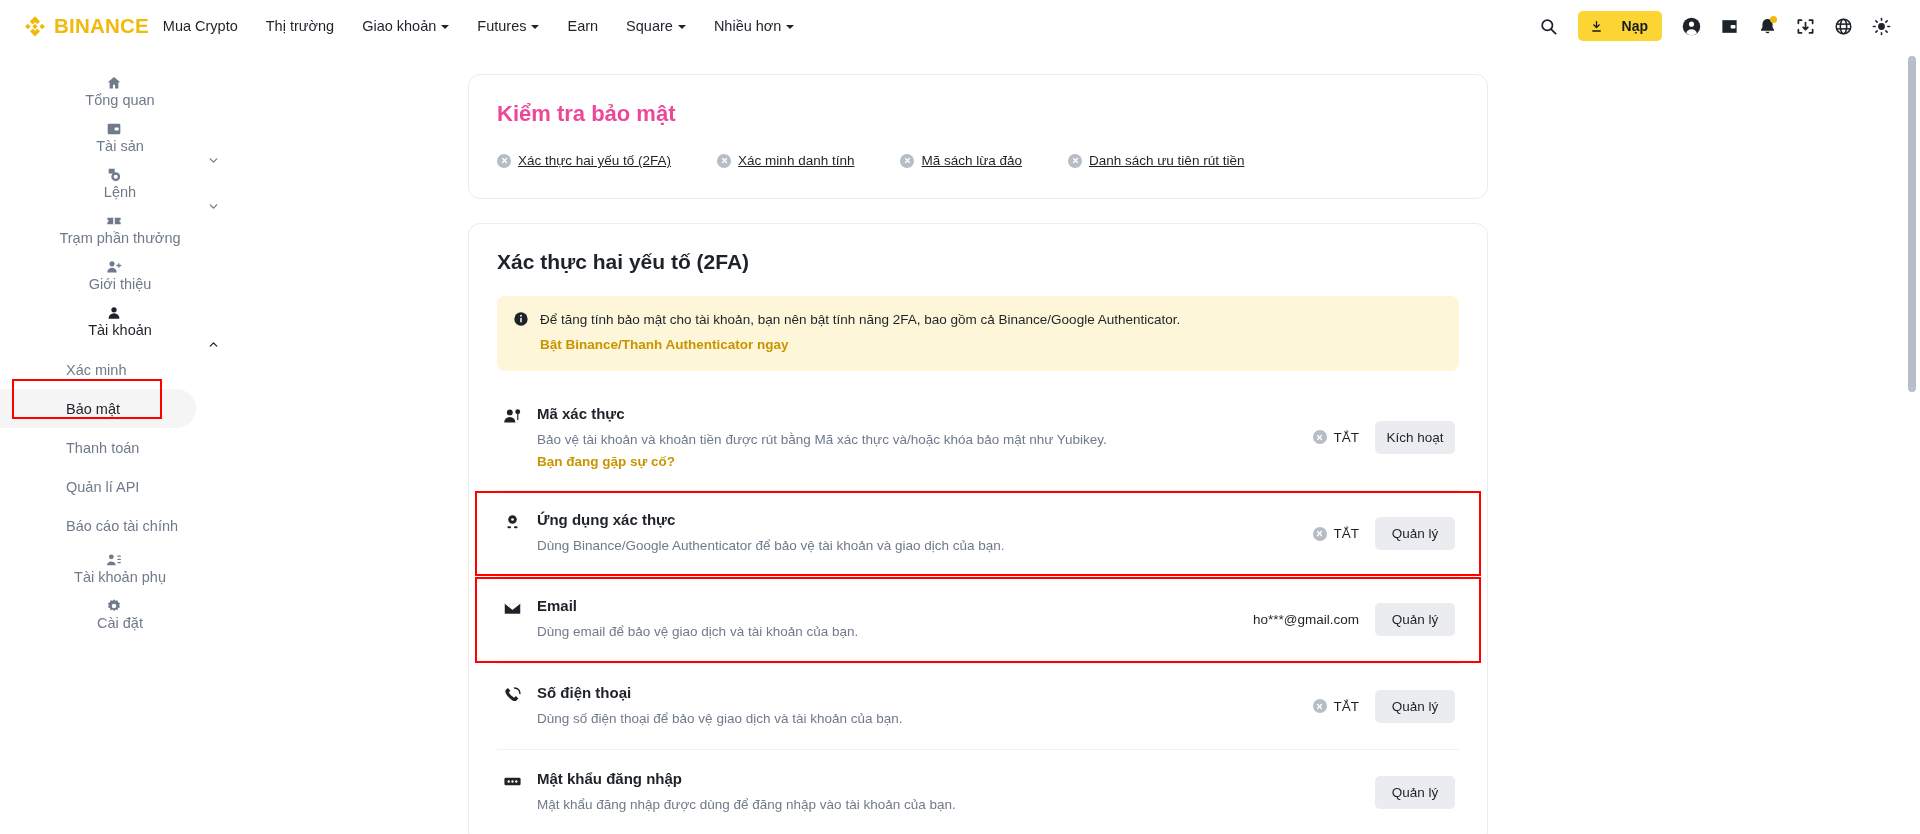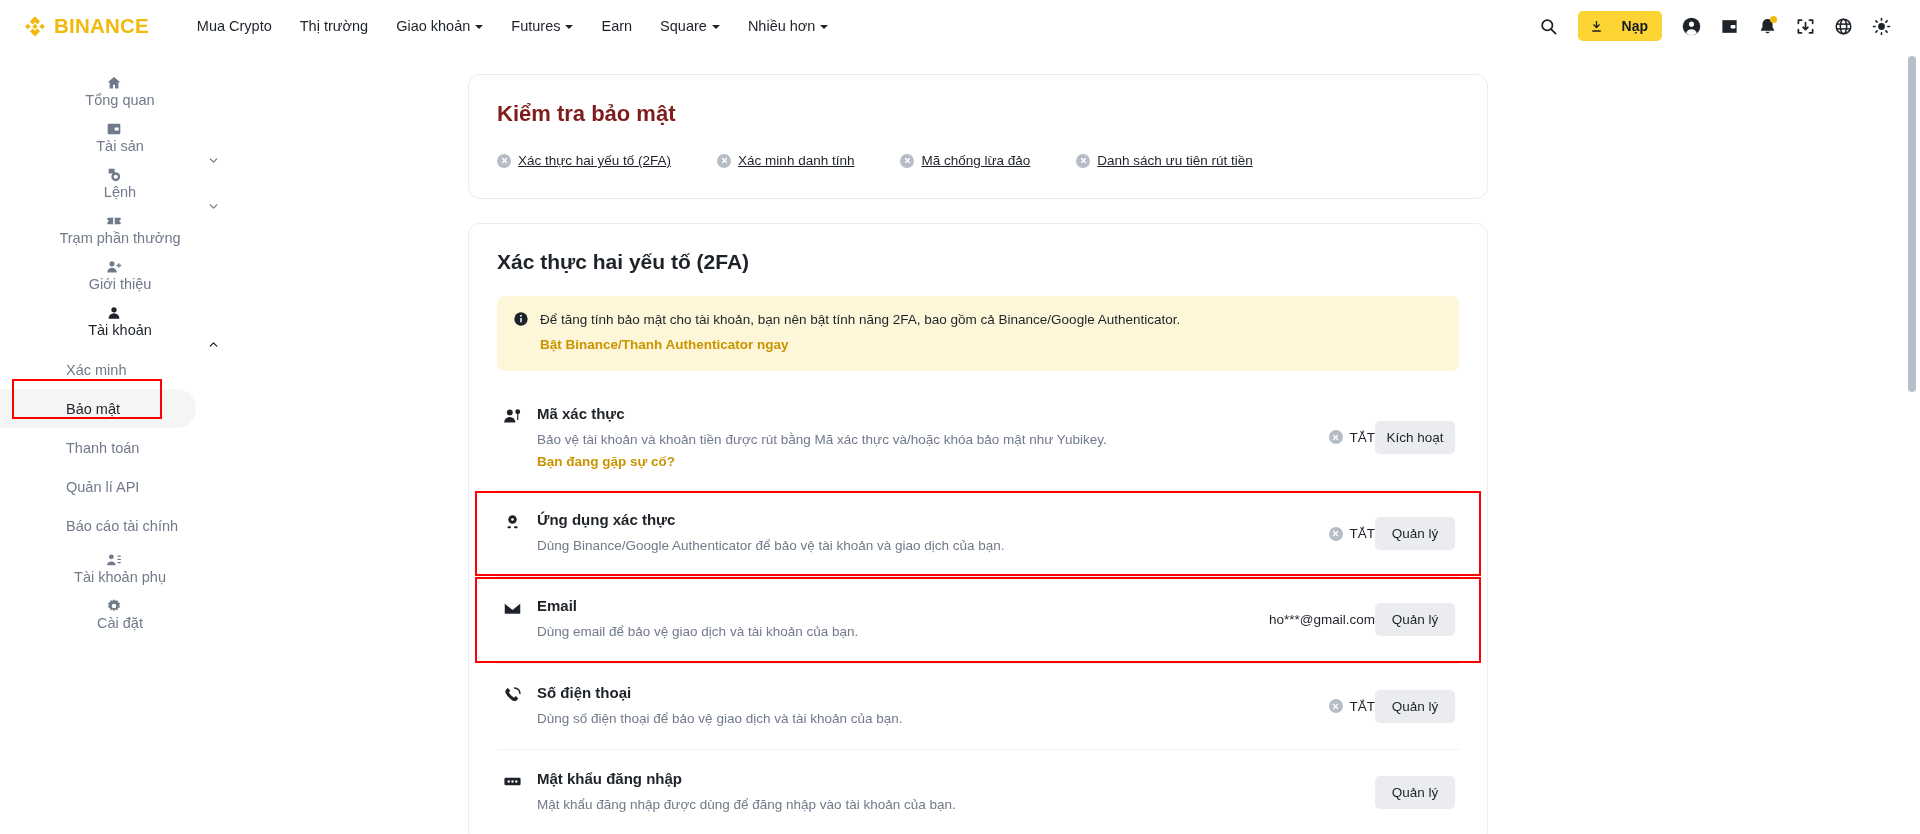--- a/index.html
+++ b/index.html
@@ -17,21 +17,20 @@
     display: flex;
     align-items: center;
     padding: 0 22px 0 22px;
     background: #ffffff;
     position: relative;
   }
   .brand {
     display: flex;
     align-items: center;
     gap: 6px;
-    margin-right: 34px;
     cursor: pointer;
   }
   .brand-mark { width: 26px; height: 26px; display: block; }
   .brand-text {
     font-size: 20.5px;
     font-weight: 700;
     letter-spacing: .2px;
     color: #f0b90b;
   }
   .nav { display: flex; align-items: center; gap: 0; }
@@ -158,21 +157,21 @@
     border: 1px solid #eaecef;
     border-radius: 12px;
     margin-bottom: 24px;
   }
 
   
   .sc-card { padding: 26px 28px 30px 28px; }
   .sc-title {
     font-size: 22px;
     font-weight: 600;
-    color: #7f1d1d;
+    color: #ec4899;
     margin-bottom: 26px;
   }
   .sc-links { display: flex; align-items: center; gap: 46px; }
   .sc-link {
     display: flex; align-items: center; gap: 7px;
     font-size: 13.5px;
     color: #1e2329;
     cursor: pointer;
   }
   .sc-link span.lbl { text-decoration: underline; }
@@ -244,20 +243,21 @@
     font-size: 13.5px;
     color: #c99400;
     font-weight: 600;
     margin-top: 4px;
     cursor: pointer;
     display: inline-block;
   }
   .srow-right {
     display: flex;
     align-items: center;
+    gap: 16px;
     align-self: center;
     margin-left: 18px;
   }
   .status {
     display: flex; align-items: center; gap: 7px;
     font-size: 13.5px;
     color: #1e2329;
     white-space: nowrap;
   }
   .value-txt {
@@ -566,21 +566,21 @@
             </span>
             <span class="lbl">Xác minh danh tính</span>
           </div>
           <div class="sc-link">
             <span class="xcircle">
               <svg width="9" height="9" viewBox="0 0 12 12" stroke="#ffffff" stroke-width="1.8" stroke-linecap="round">
                   <line x1="3.4" y1="3.4" x2="8.6" y2="8.6"></line>
                   <line x1="8.6" y1="3.4" x2="3.4" y2="8.6"></line>
                 </svg>
             </span>
-            <span class="lbl">Mã chống lừa đảo</span>
+            <span class="lbl">Mã sách lừa đảo</span>
           </div>
           <div class="sc-link">
             <span class="xcircle">
               <svg width="9" height="9" viewBox="0 0 12 12" stroke="#ffffff" stroke-width="1.8" stroke-linecap="round">
                   <line x1="3.4" y1="3.4" x2="8.6" y2="8.6"></line>
                   <line x1="8.6" y1="3.4" x2="3.4" y2="8.6"></line>
                 </svg>
             </span>
             <span class="lbl">Danh sách ưu tiên rút tiền</span>
           </div>

